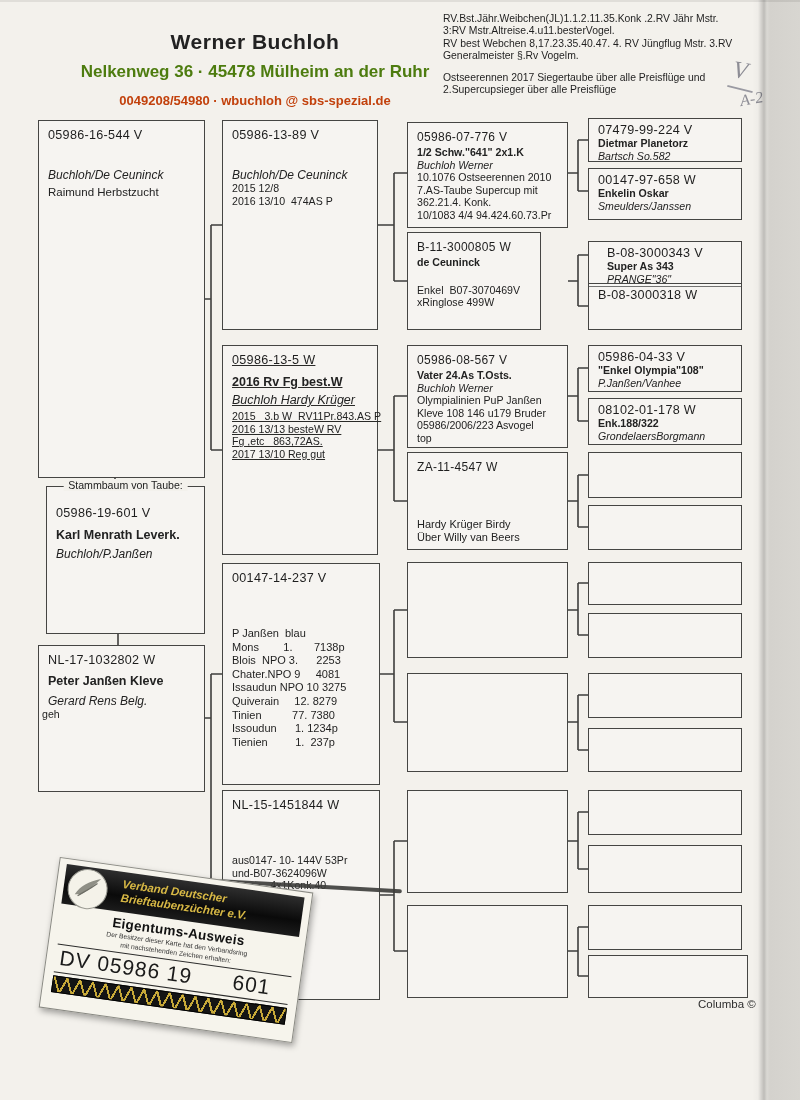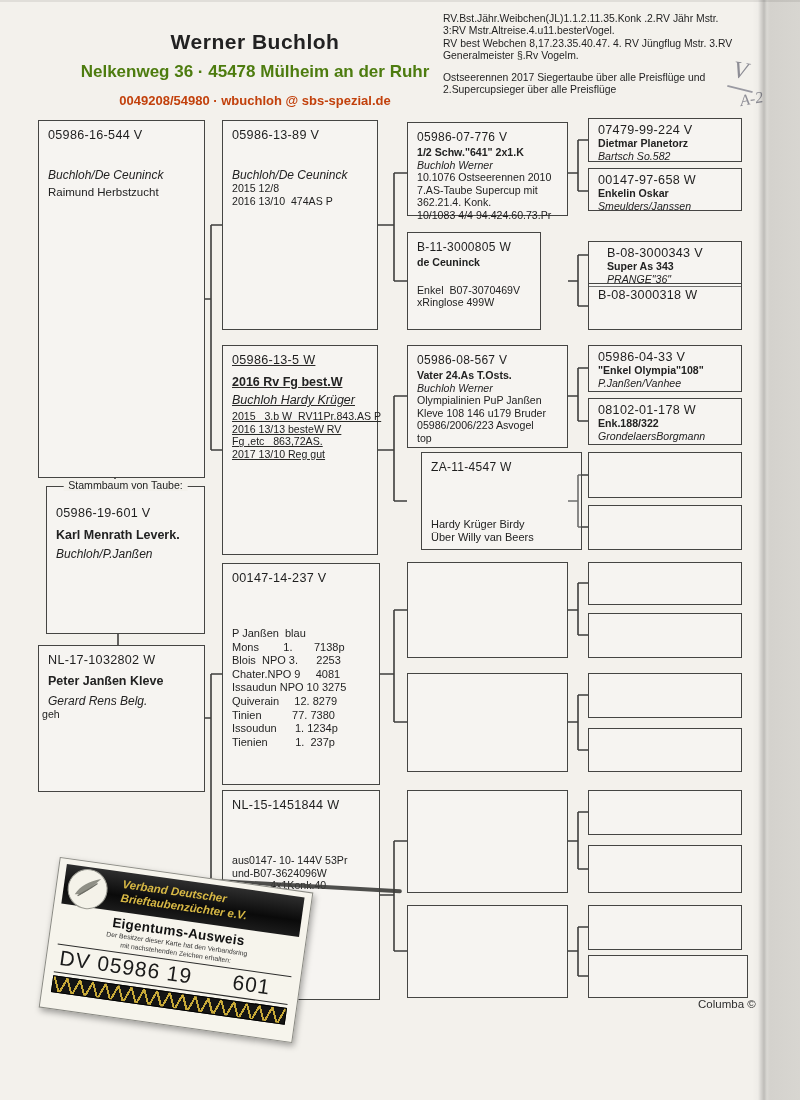--- a/index.html
+++ b/index.html
@@ -162,21 +162,21 @@
     <div class="res">Tienien         1.  237p</div>
   </div>
 
   <div class="box" style="left:222px;top:790px;width:158px;height:210px;">
     <div class="ring">NL-15-1451844 W</div>
     <div class="t" style="margin-top:42px;">aus0147- 10- 144V 53Pr</div>
     <div class="t">und-B07-3624096W</div>
     <div class="t">             4x1Konk.40</div>
   </div>
 
-  <div class="box" style="left:407px;top:122px;width:161px;height:94px;">
+  <div class="box" style="left:407px;top:122px;width:161px;height:106px;">
     <div class="ring" style="font-size:12px;">05986-07-776 V</div>
     <div class="t bold" style="margin-top:2px;">1/2 Schw."641" 2x1.K</div>
     <div class="t ital">Buchloh Werner</div>
     <div class="t">10.1076 Ostseerennen 2010</div>
     <div class="t">7.AS-Taube Supercup mit</div>
     <div class="t">362.21.4. Konk.</div>
     <div class="t">10/1083 4/4 94.424.60.73.Pr</div>
   </div>
 
   <div class="box" style="left:407px;top:232px;width:134px;height:98px;">
@@ -189,37 +189,37 @@
   <div class="box" style="left:407px;top:345px;width:161px;height:103px;">
     <div class="ring" style="font-size:12px;">05986-08-567 V</div>
     <div class="t bold" style="margin-top:2px;">Vater 24.As T.Osts.</div>
     <div class="t ital">Buchloh Werner</div>
     <div class="t">Olympialinien PuP Janßen</div>
     <div class="t">Kleve 108 146 u179 Bruder</div>
     <div class="t">05986/2006/223 Asvogel</div>
     <div class="t">top</div>
   </div>
 
-  <div class="box" style="left:421px;top:452px;width:161px;height:98px;">
+  <div class="box" style="left:407px;top:452px;width:161px;height:98px;">
     <div class="ring" style="font-size:12px;">ZA-11-4547 W</div>
     <div class="t" style="margin-top:44px;font-size:11px;">Hardy Krüger Birdy</div>
     <div class="t" style="font-size:11px;">Über Willy van Beers</div>
   </div>
 
   <div class="box" style="left:407px;top:562px;width:161px;height:96px;"></div>
   <div class="box" style="left:407px;top:673px;width:161px;height:99px;"></div>
   <div class="box" style="left:407px;top:790px;width:161px;height:103px;"></div>
   <div class="box" style="left:407px;top:905px;width:161px;height:93px;"></div>
 
   <div class="box" style="left:588px;top:118px;width:154px;height:44px;padding:4px 9px;">
     <div class="ring">07479-99-224 V</div>
     <div class="t bold">Dietmar Planetorz</div>
     <div class="t ital">Bartsch So.582</div>
   </div>
-  <div class="box" style="left:588px;top:168px;width:154px;height:43px;padding:4px 9px;">
+  <div class="box" style="left:588px;top:168px;width:154px;height:52px;padding:4px 9px;">
     <div class="ring">00147-97-658 W</div>
     <div class="t bold">Enkelin Oskar</div>
     <div class="t ital">Smeulders/Janssen</div>
   </div>
   <div class="box" style="left:588px;top:241px;width:154px;height:46px;padding:4px 18px;">
     <div class="ring">B-08-3000343 V</div>
     <div class="t bold">Super As 343</div>
     <div class="t ital">PRANGE"36"</div>
   </div>
   <div class="box" style="left:588px;top:283px;width:154px;height:47px;padding:4px 9px;">

